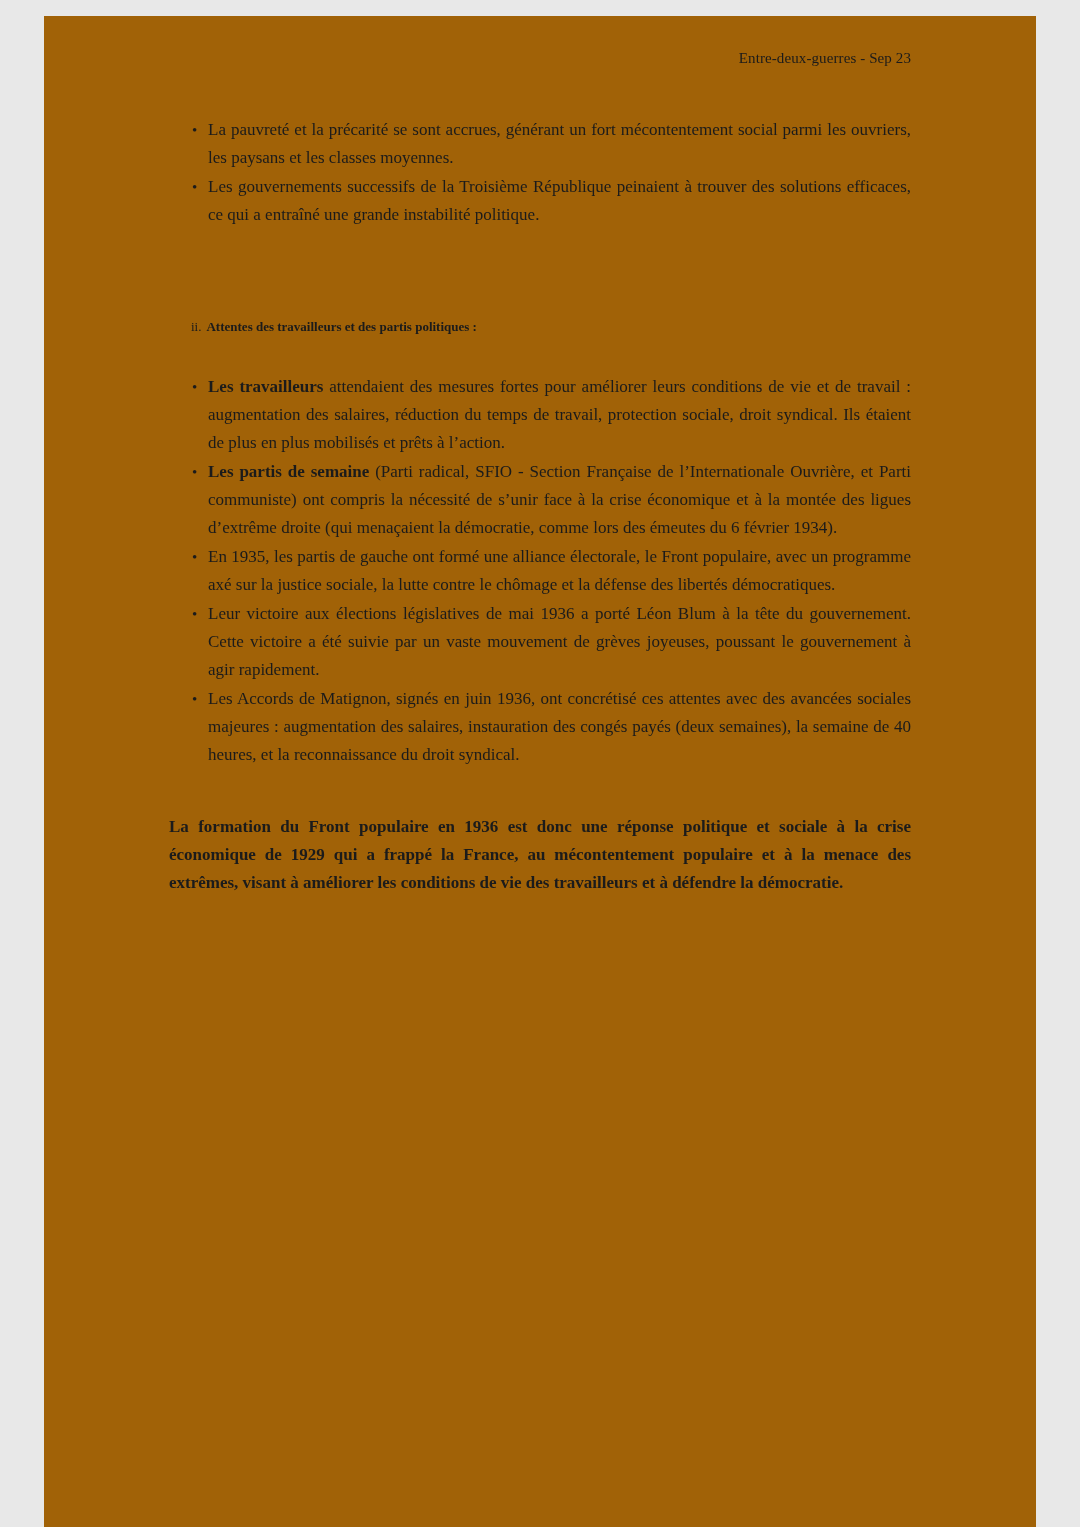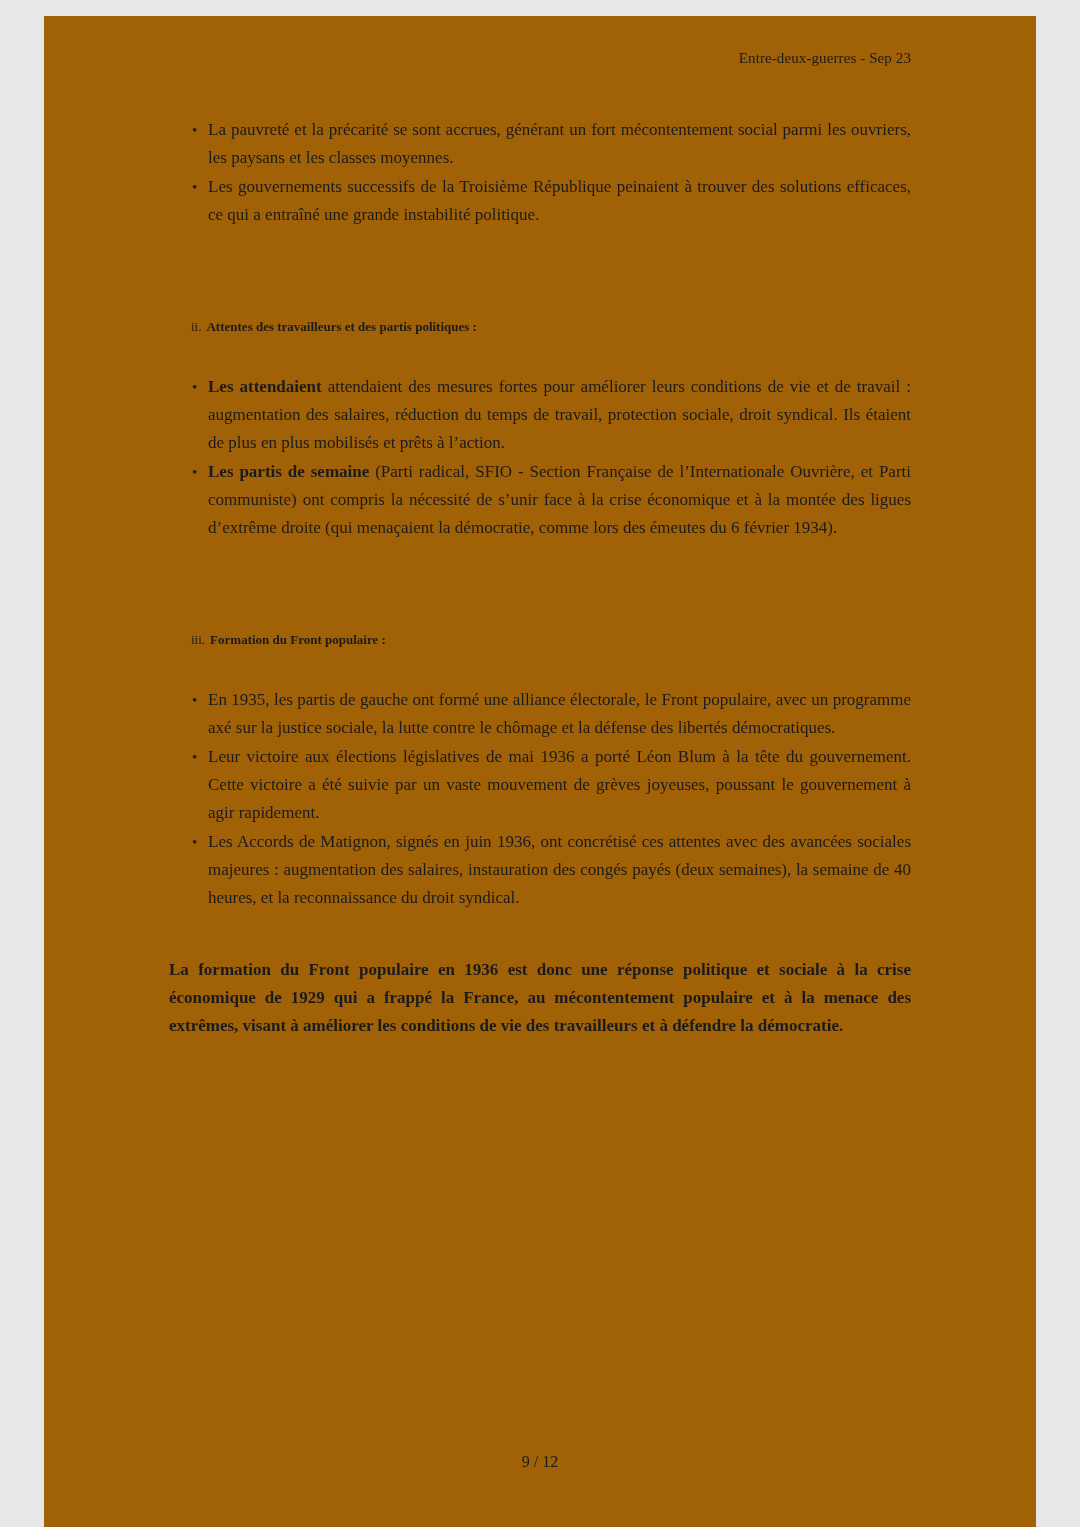--- a/index.html
+++ b/index.html
@@ -96,37 +96,31 @@
     <ul class="bullets">
         <li><span>La pauvreté et la précarité se sont accrues, générant un fort mécontentement social parmi les ouvriers, les paysans et les classes moyennes.</span></li>
         <li><span>Les gouvernements successifs de la Troisième République peinaient à trouver des solutions efficaces, ce qui a entraîné une grande instabilité politique.</span></li>
       </ul>
 
     <h3 class="section-heading">
       <span class="numeral">ii.</span><span class="title-bold">Attentes des travailleurs et des partis politiques :</span>
     </h3>
 
     <ul class="bullets">
-        <li><b>Les attendaient</b><span> attendaient des mesures fortes pour améliorer leurs conditions de vie et de travail : augmentation des salaires, réduction du temps de travail, protection sociale, droit syndical. Ils étaient de plus en plus mobilisés et prêts à l’action.</span></li>
+        <li><b>Les travailleurs</b><span> attendaient des mesures fortes pour améliorer leurs conditions de vie et de travail : augmentation des salaires, réduction du temps de travail, protection sociale, droit syndical. Ils étaient de plus en plus mobilisés et prêts à l’action.</span></li>
         <li><b>Les partis de semaine</b><span> (Parti radical, SFIO - Section Française de l’Internationale Ouvrière, et Parti communiste) ont compris la nécessité de s’unir face à la crise économique et à la montée des ligues d’extrême droite (qui menaçaient la démocratie, comme lors des émeutes du 6 février 1934).</span></li>
       </ul>
 
-    <h3 class="section-heading">
-      <span class="numeral">iii.</span><span class="title-bold">Formation du Front populaire :</span>
-    </h3>
 
     <ul class="bullets">
         <li><span>En 1935, les partis de gauche ont formé une alliance électorale, le Front populaire, avec un programme axé sur la justice sociale, la lutte contre le chômage et la défense des libertés démocratiques.</span></li>
         <li><span>Leur victoire aux élections législatives de mai 1936 a porté Léon Blum à la tête du gouvernement. Cette victoire a été suivie par un vaste mouvement de grèves joyeuses, poussant le gouvernement à agir rapidement.</span></li>
         <li><span>Les Accords de Matignon, signés en juin 1936, ont concrétisé ces attentes avec des avancées sociales majeures : augmentation des salaires, instauration des congés payés (deux semaines), la semaine de 40 heures, et la reconnaissance du droit syndical.</span></li>
       </ul>
 
     <p class="conclusion">La formation du Front populaire en 1936 est donc une réponse politique et sociale à la crise économique de 1929 qui a frappé la France, au mécontentement populaire et à la menace des extrêmes, visant à améliorer les conditions de vie des travailleurs et à défendre la démocratie.</p>
 
   </div>
 
-  <div class="page-footer">
-    <span>9 / 12</span>
-  </div>
 
   <div class="next-page-sliver"></div>
 
 </div>
 
 </body></html>

